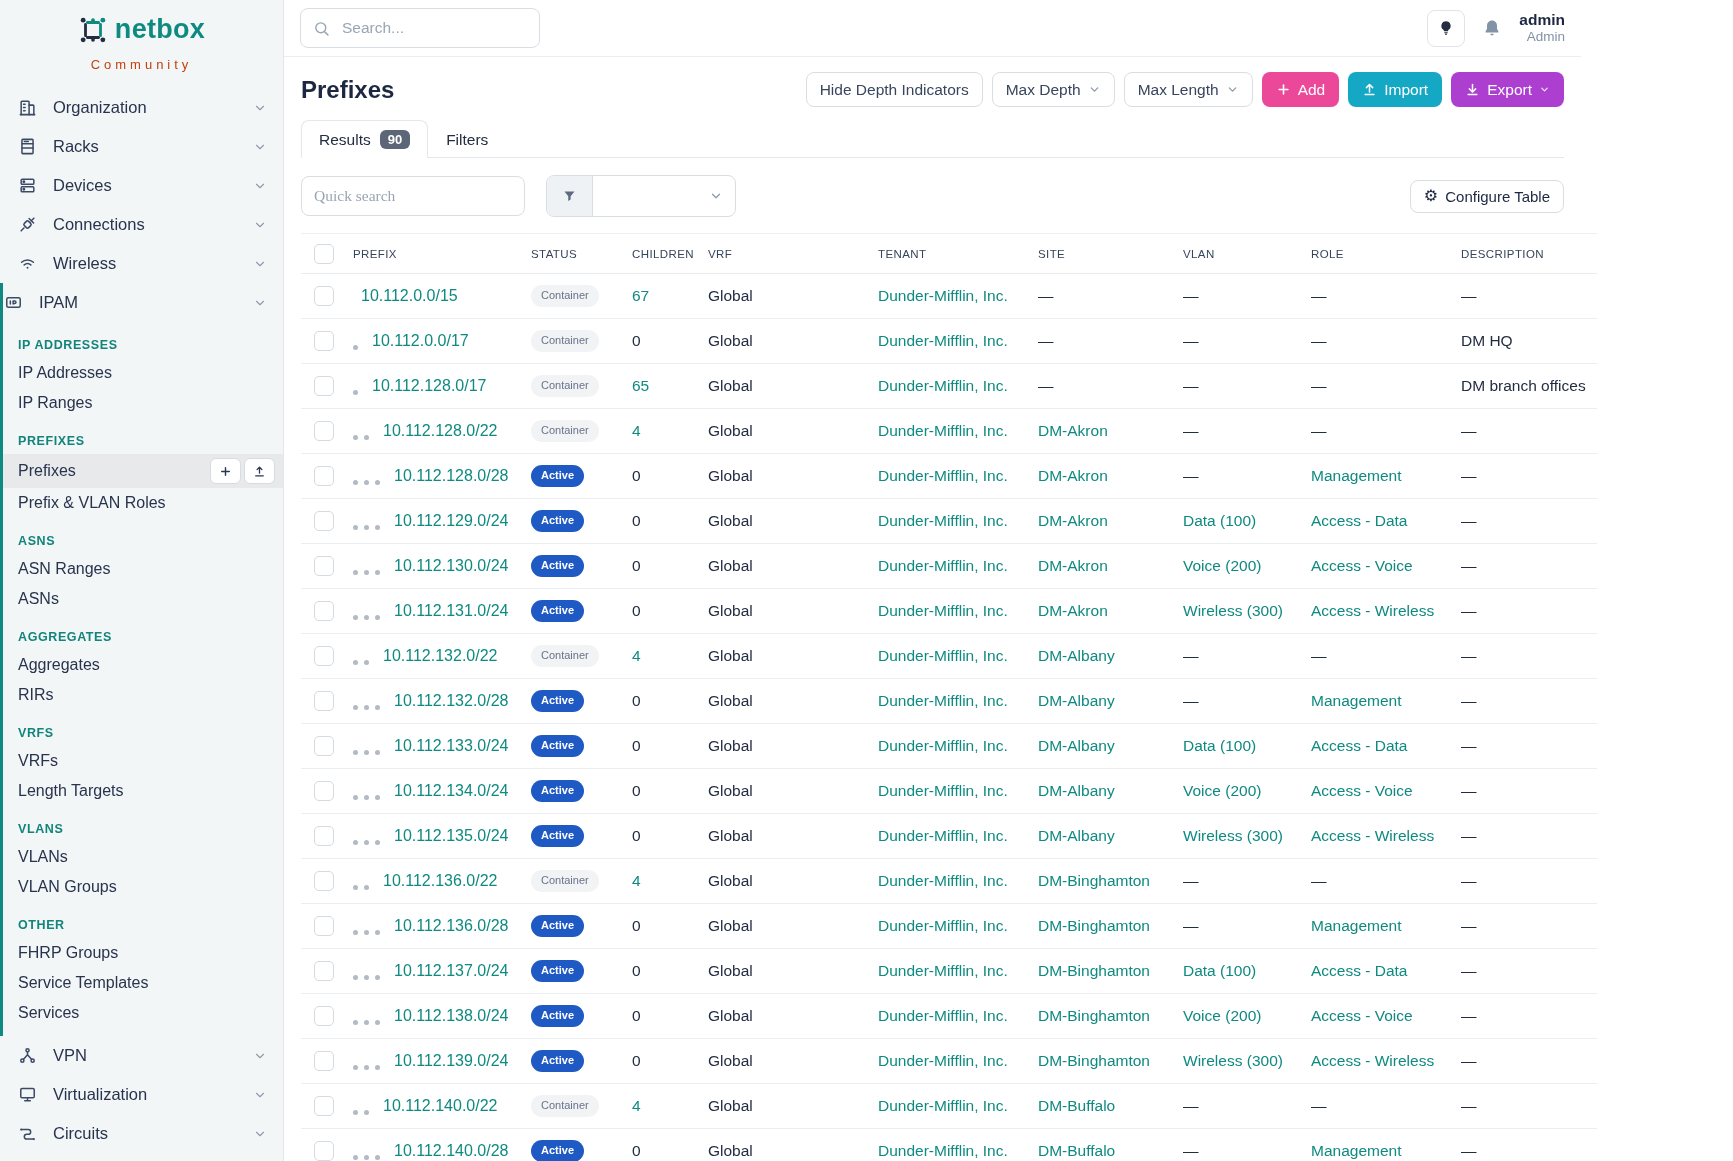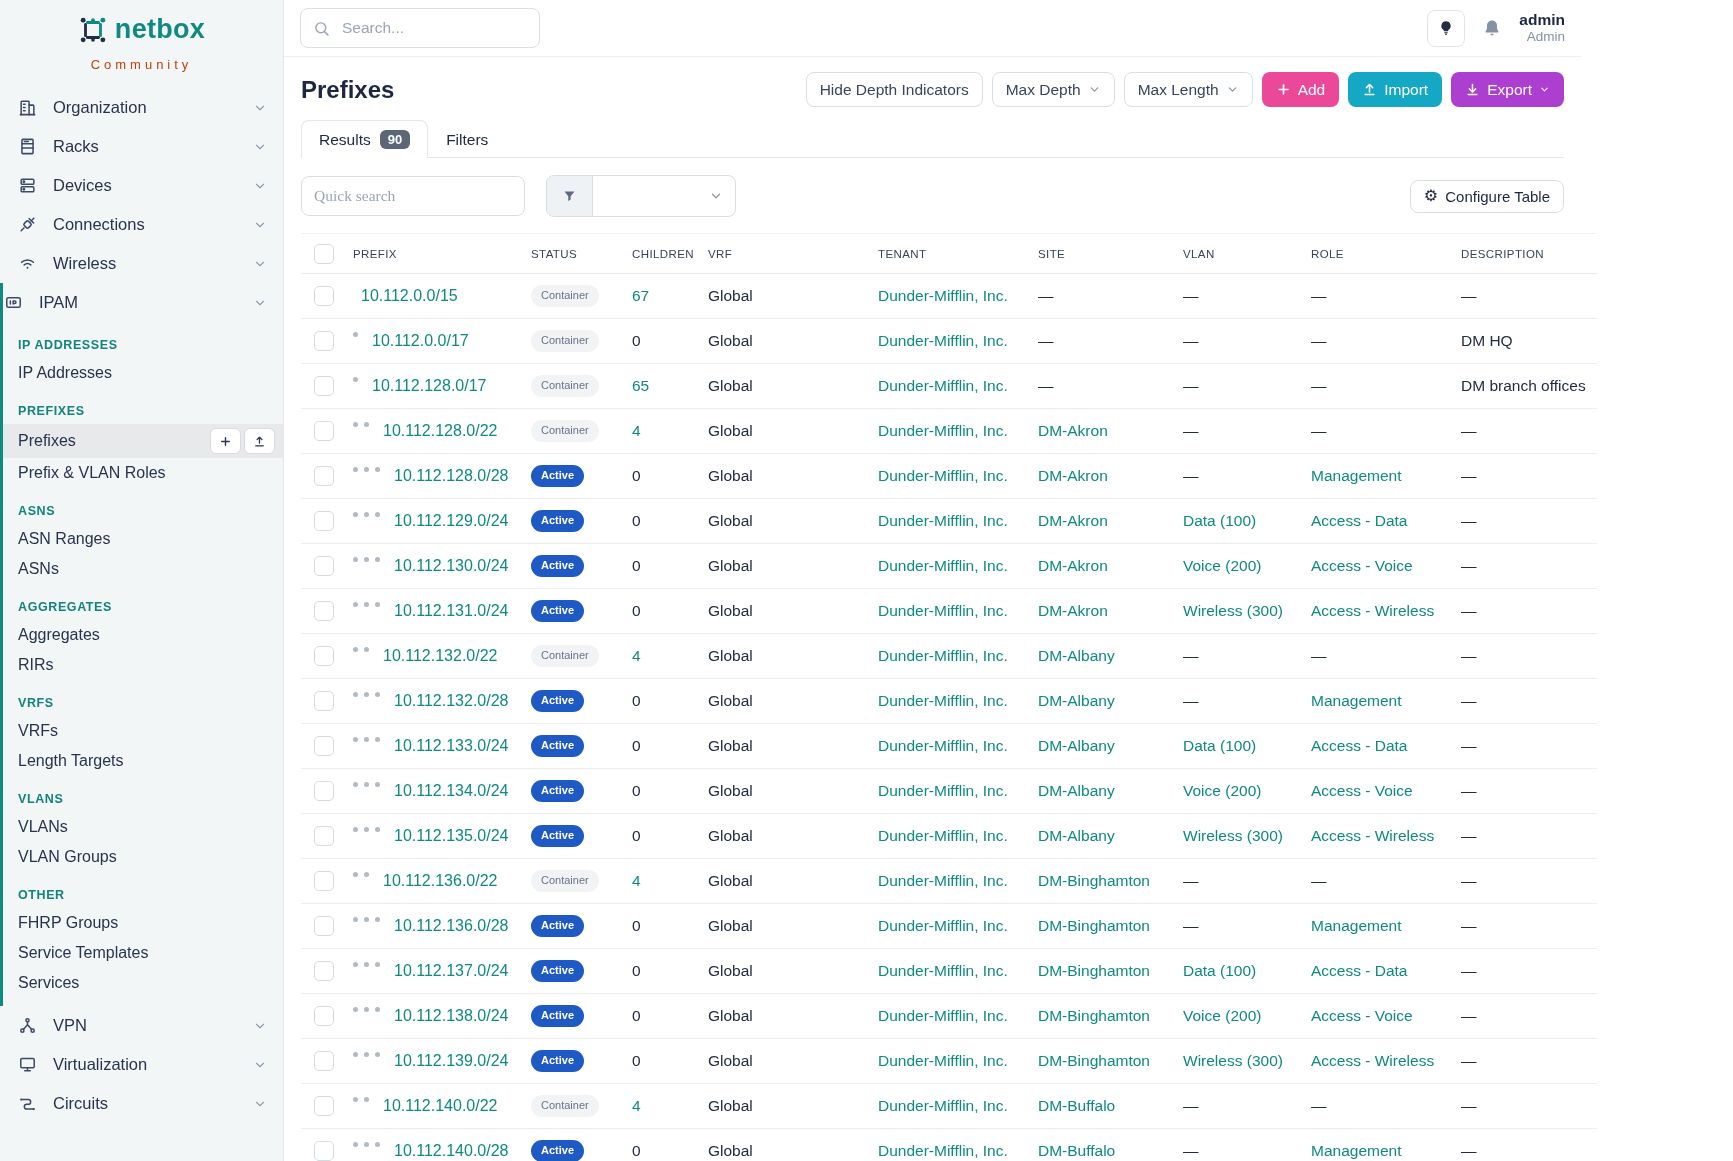--- a/index.html
+++ b/index.html
@@ -67,21 +67,21 @@
 
   
   .table-wrap{margin-top:16px}
   table{width:100%;border-collapse:collapse;table-layout:fixed}
   thead th{font-size:11.5px;letter-spacing:.4px;color:#38445a;text-align:left;font-weight:normal;
            padding:10px 10px 9px 0;border-top:1px solid #eef1f3;border-bottom:1px solid #e8ecef;white-space:nowrap}
   tbody td{padding:0 10px 0 0;height:44px;font-size:15.5px;border-bottom:1px solid #eaeef0;color:#232d42;white-space:nowrap;overflow:hidden}
   th.col-check,td.col-check{padding-left:13px}
   .cb{width:18px;height:18px;border:1px solid #d3dae0;border-radius:5px;background:#fff;display:inline-block;vertical-align:middle;cursor:pointer}
   .link{color:#0e8a80;cursor:pointer}
-  .prefix-cell{display:flex;align-items:flex-start}
+  .prefix-cell{display:flex;align-items:flex-end}
   .prefix-cell .link{font-size:16px}
   .dots{display:flex;align-items:center;margin-right:8px}
   .dot{width:5px;height:5px;border-radius:50%;background:#b2bac4;margin-right:6px}
   .badge{display:inline-block;padding:4px 10px;border-radius:11px;font-size:11px;line-height:1.2}
   .badge-container{background:#f1f3f5;color:#68748a}
   .badge-active{background:#1f5ac4;color:#fff;font-weight:600}
   .actions{display:flex;gap:4px;justify-content:flex-end;align-items:center}
   .act-copy{width:30px;height:30px;border-radius:6px;background:#0e8a80;color:#fff;display:flex;align-items:center;justify-content:center;border:none;cursor:pointer}
   .act-edit{width:48px;height:30px;border-radius:6px;background:#f4741c;color:#fff;display:flex;align-items:center;justify-content:center;gap:4px;border:none;cursor:pointer}
 </style>
@@ -208,20 +208,23 @@
               <svg width="14" height="14" viewBox="0 0 24 24" fill="none" stroke="currentColor" stroke-width="1.9" stroke-linecap="round" stroke-linejoin="round">
                 <polyline points="6 9 12 15 18 9"></polyline>
               </svg>
             </span>
           </div>
         </div>
       <div id="ipam-sections">
           <div class="side-section-title">IP ADDRESSES</div>
           <div class="sub-item">
             <span>IP Addresses</span>
+          </div>
+          <div class="sub-item">
+            <span>IP Ranges</span>
           </div>
           <div class="side-section-title">PREFIXES</div>
           <div class="sub-item active">
             <span>Prefixes</span>
             <span class="sub-actions">
               <span class="mini-btn">
                 <span style="display:flex">
                   <svg width="13" height="13" viewBox="0 0 24 24" fill="none" stroke="currentColor" stroke-width="2.6" stroke-linecap="round">
                     <line x1="12" y1="5" x2="12" y2="19"></line>
                     <line x1="5" y1="12" x2="19" y2="12"></line>

